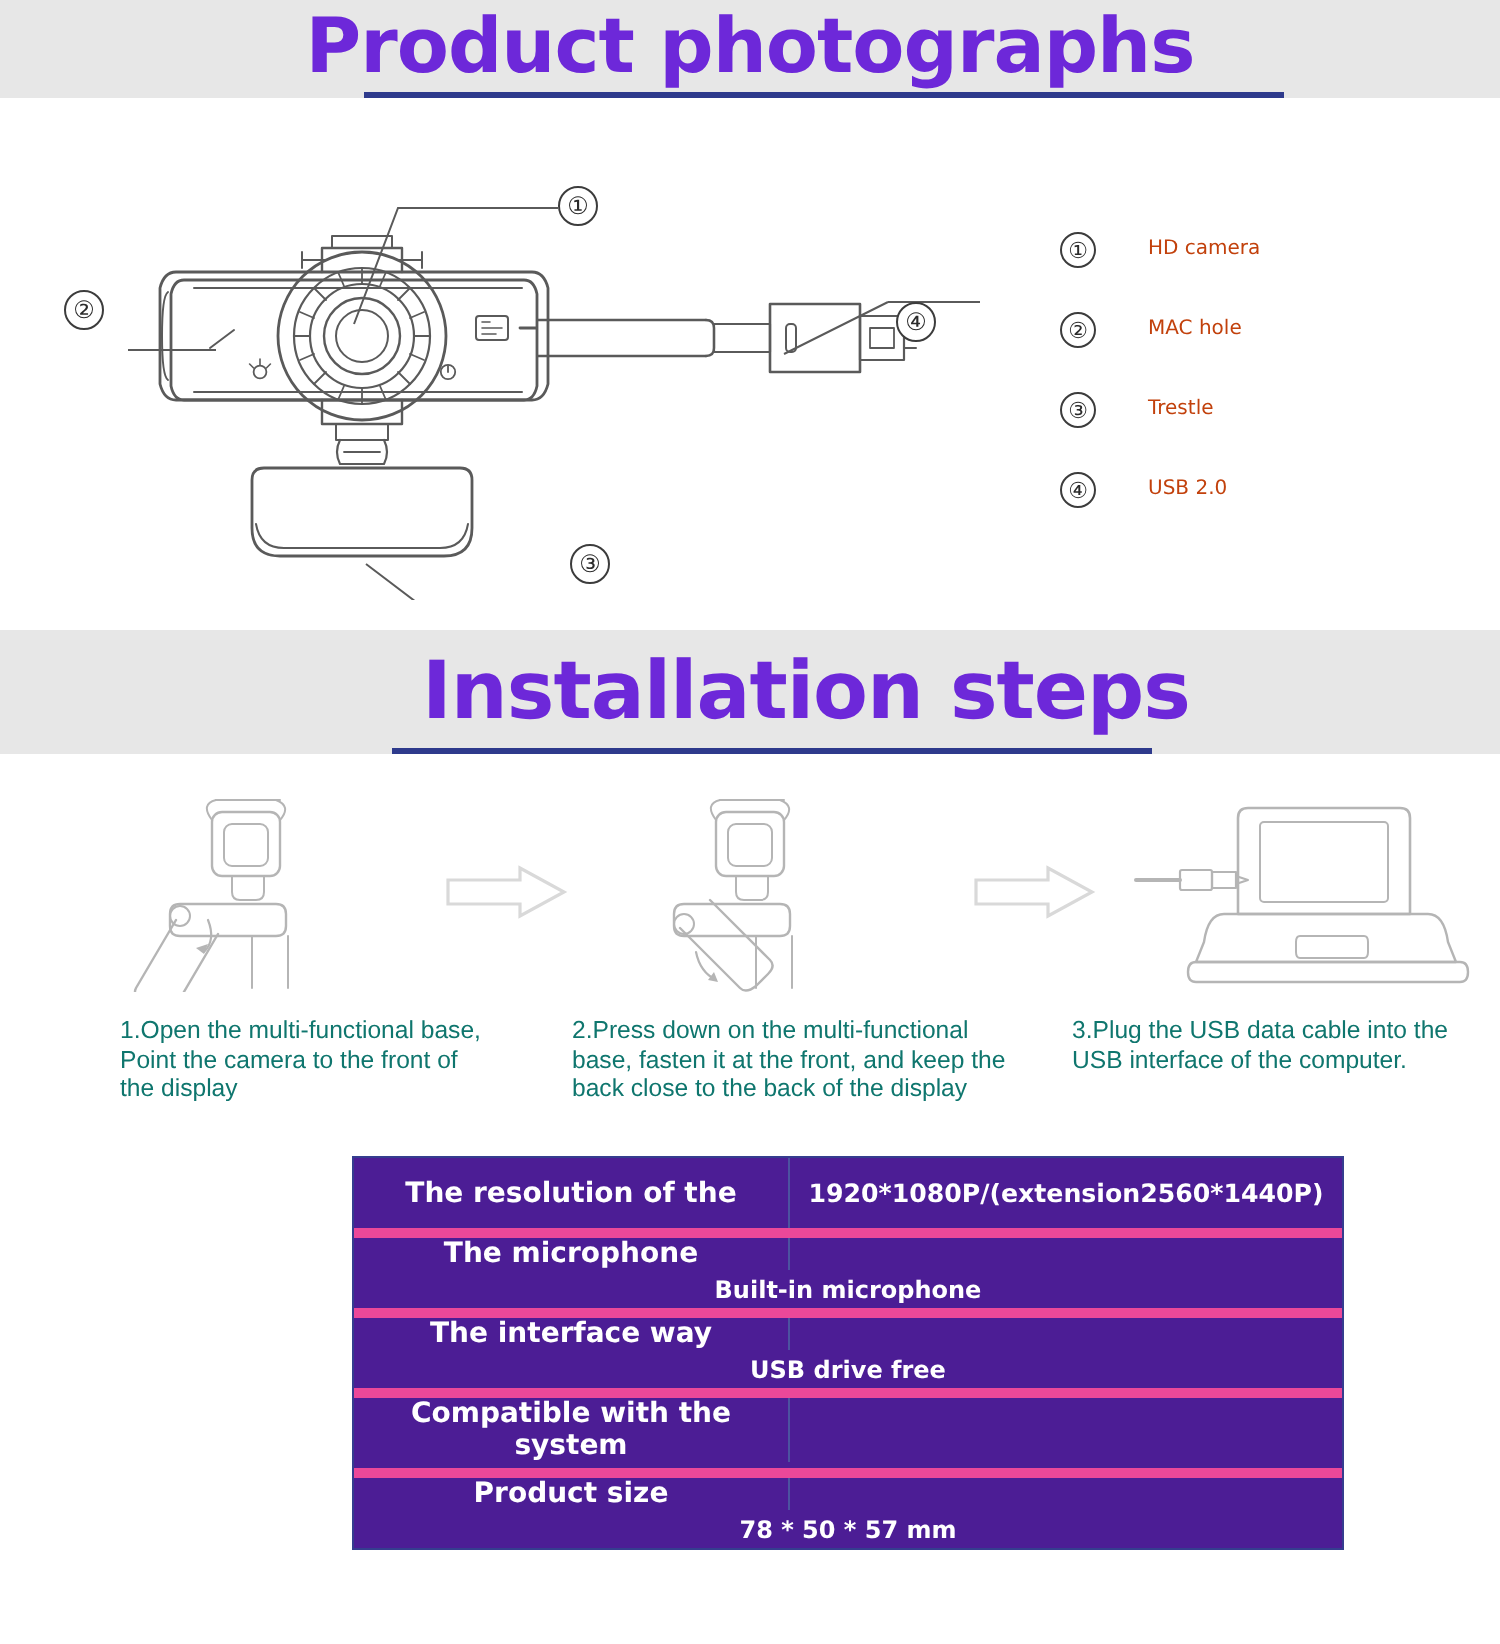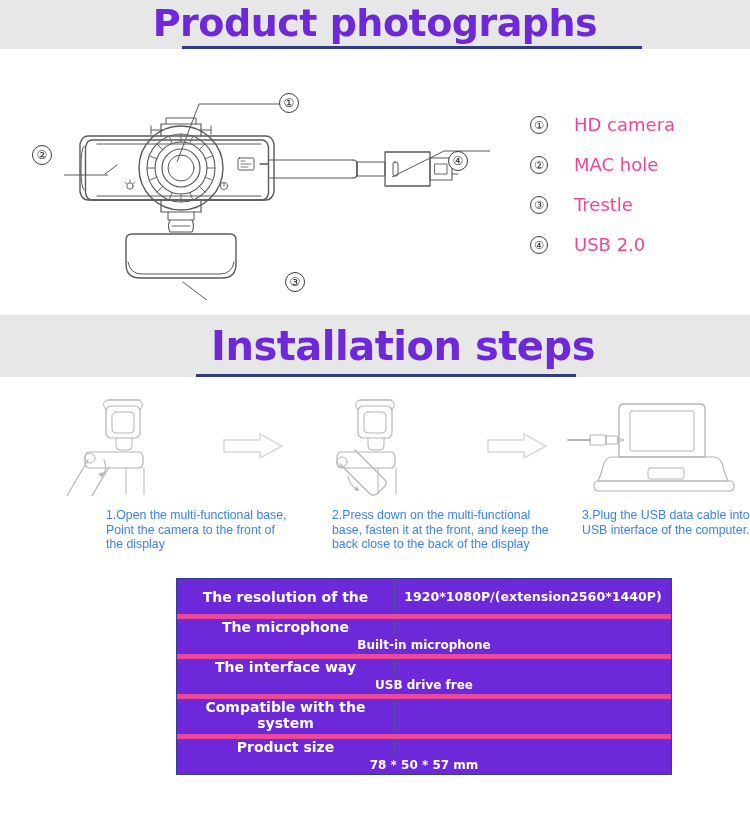--- a/index.html
+++ b/index.html
@@ -80,22 +80,22 @@
     text-align: center;
     line-height: 17px;
     font-size: 11px;
     font-family: "DejaVu Sans", sans-serif;
     color: #2b2b2b;
     box-sizing: border-box;
   }
   .legend-label {
     position: absolute;
     left: 44px; top: 4px;
-    font-size: 18px;
-    color: #ec4899;
+    font-size: 10px;
+    color: #c2410c;
     line-height: 18px;
     font-family: "DejaVu Sans", sans-serif;
   }
 
   
   #section-installation-steps { position: absolute; left: 0; top: 310px; width: 750px; height: 512px; }
   #band-2 { top: 5px; height: 62px; }
   #title-2 {
     top: 7px;
     font-size: 40px;
@@ -103,34 +103,33 @@
     padding-left: 28px;
   }
   #underline-2 { left: 196px; top: 64px; width: 380px; }
 
   .step { position: absolute; top: 78px; }
   .step-art { position: absolute; top: 0; }
   .step-caption {
     position: absolute;
     font-size: 12.3px;
     line-height: 14.6px;
-    color: #3b82f6;
+    color: #0f766e;
     font-family: "Liberation Sans", sans-serif;
     white-space: pre-line;
-    margin-left: 46px;
   }
   .flow-arrow { position: absolute; }
 
   
   #spec-table {
     position: absolute;
     left: 176px;
     top: 268px;
     width: 496px;
-    background: #6d28d9;
+    background: #4c1d95;
     border: 1px solid #353d8f;
     box-sizing: border-box;
   }
   .spec-row {
     display: flex;
     height: 35px;
   }
   .spec-row + .spec-row { border-top: 5px solid #ec4899; flex-direction: column; }
   .spec-key, .spec-val {
     display: flex;

